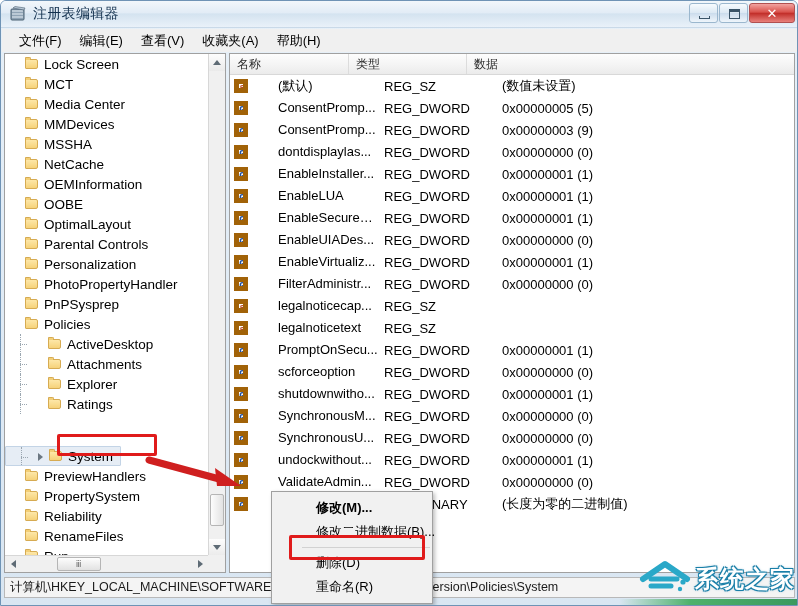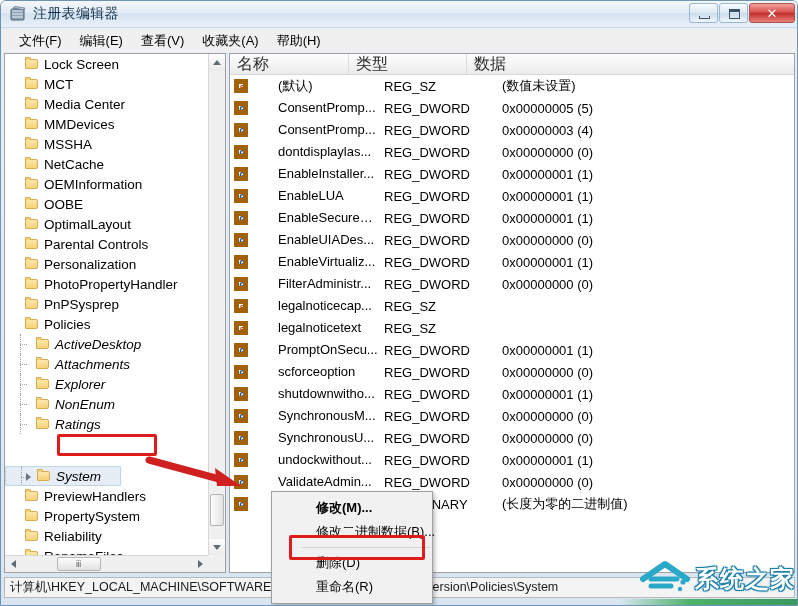--- a/index.html
+++ b/index.html
@@ -190,21 +190,21 @@
   .expander.has::after {
     content: "";
     position: absolute;
     left: 4px; top: 4px;
     width: 0; height: 0;
     border-left: 5px solid #6b7782;
     border-top: 4px solid transparent;
     border-bottom: 4px solid transparent;
   }
   .indent0 { padding-left: 5px; }
-  .indent1 { padding-left: 8px; font-style: italic; }
+  .indent1 { padding-left: 20px; }
   .tnode .dotline {
     position: absolute;
     left: 15px; top: 0; bottom: 0;
     width: 1px;
     border-left: 1px dotted #9aa6b0;
   }
   .tnode .dottee {
     position: absolute;
     left: 15px; top: 10px;
     width: 7px;
@@ -303,21 +303,21 @@
     position: absolute;
     left: 0; top: 0;
     width: 564px;
     height: 21px;
     display: flex;
     background: linear-gradient(180deg,#fdfdfd 0%,#f3f3f3 60%,#ebebeb 100%);
     border-bottom: 1px solid #d8d8d8;
     box-sizing: border-box;
   }
   .lv-col {
-    font-size: 16px;
+    font-size: 12px;
     color: #2b2b2b;
     padding-left: 7px;
     line-height: 20px;
     border-right: 1px solid #dcdcdc;
     box-sizing: border-box;
     white-space: nowrap;
   }
   .lv-body {
     position: absolute;
     left: 0; top: 21px;
@@ -595,27 +595,20 @@
             <span class="dottee"></span>
             <span class="expander" style="margin-left: 8px;"></span>
             <span class="folder"></span>
             <span class="tlabel">Explorer</span>
           </div>
           <div class="tnode indent1">
             <span class="dotline"></span>
             <span class="dottee"></span>
             <span class="expander" style="margin-left: 8px;"></span>
             <span class="folder"></span>
-            <span class="tlabel">NonEnum</span>
-          </div>
-          <div class="tnode indent1">
-            <span class="dotline"></span>
-            <span class="dottee"></span>
-            <span class="expander" style="margin-left: 8px;"></span>
-            <span class="folder"></span>
             <span class="tlabel">Ratings</span>
           </div>
           <div class="tnode indent1 sel">
             <span class="dotline"></span>
             <span class="dottee"></span>
             <span class="expander has" style="margin-left: 8px;"></span>
             <span class="folder"></span>
             <span class="tlabel">System</span>
           </div>
           <div class="tnode indent0">
@@ -691,21 +684,21 @@
             <span class="cell-type">REG_DWORD</span>
             <span class="cell-data">0x00000005 (5)</span>
           </div>
           <div class="lv-row">
             <span class="cell-ico">
               <span class="ico-dw">011
 100</span>
             </span>
             <span class="cell-name">ConsentPromp...</span>
             <span class="cell-type">REG_DWORD</span>
-            <span class="cell-data">0x00000003 (4)</span>
+            <span class="cell-data">0x00000003 (9)</span>
           </div>
           <div class="lv-row">
             <span class="cell-ico">
               <span class="ico-dw">011
 100</span>
             </span>
             <span class="cell-name">dontdisplaylas...</span>
             <span class="cell-type">REG_DWORD</span>
             <span class="cell-data">0x00000000 (0)</span>
           </div>

